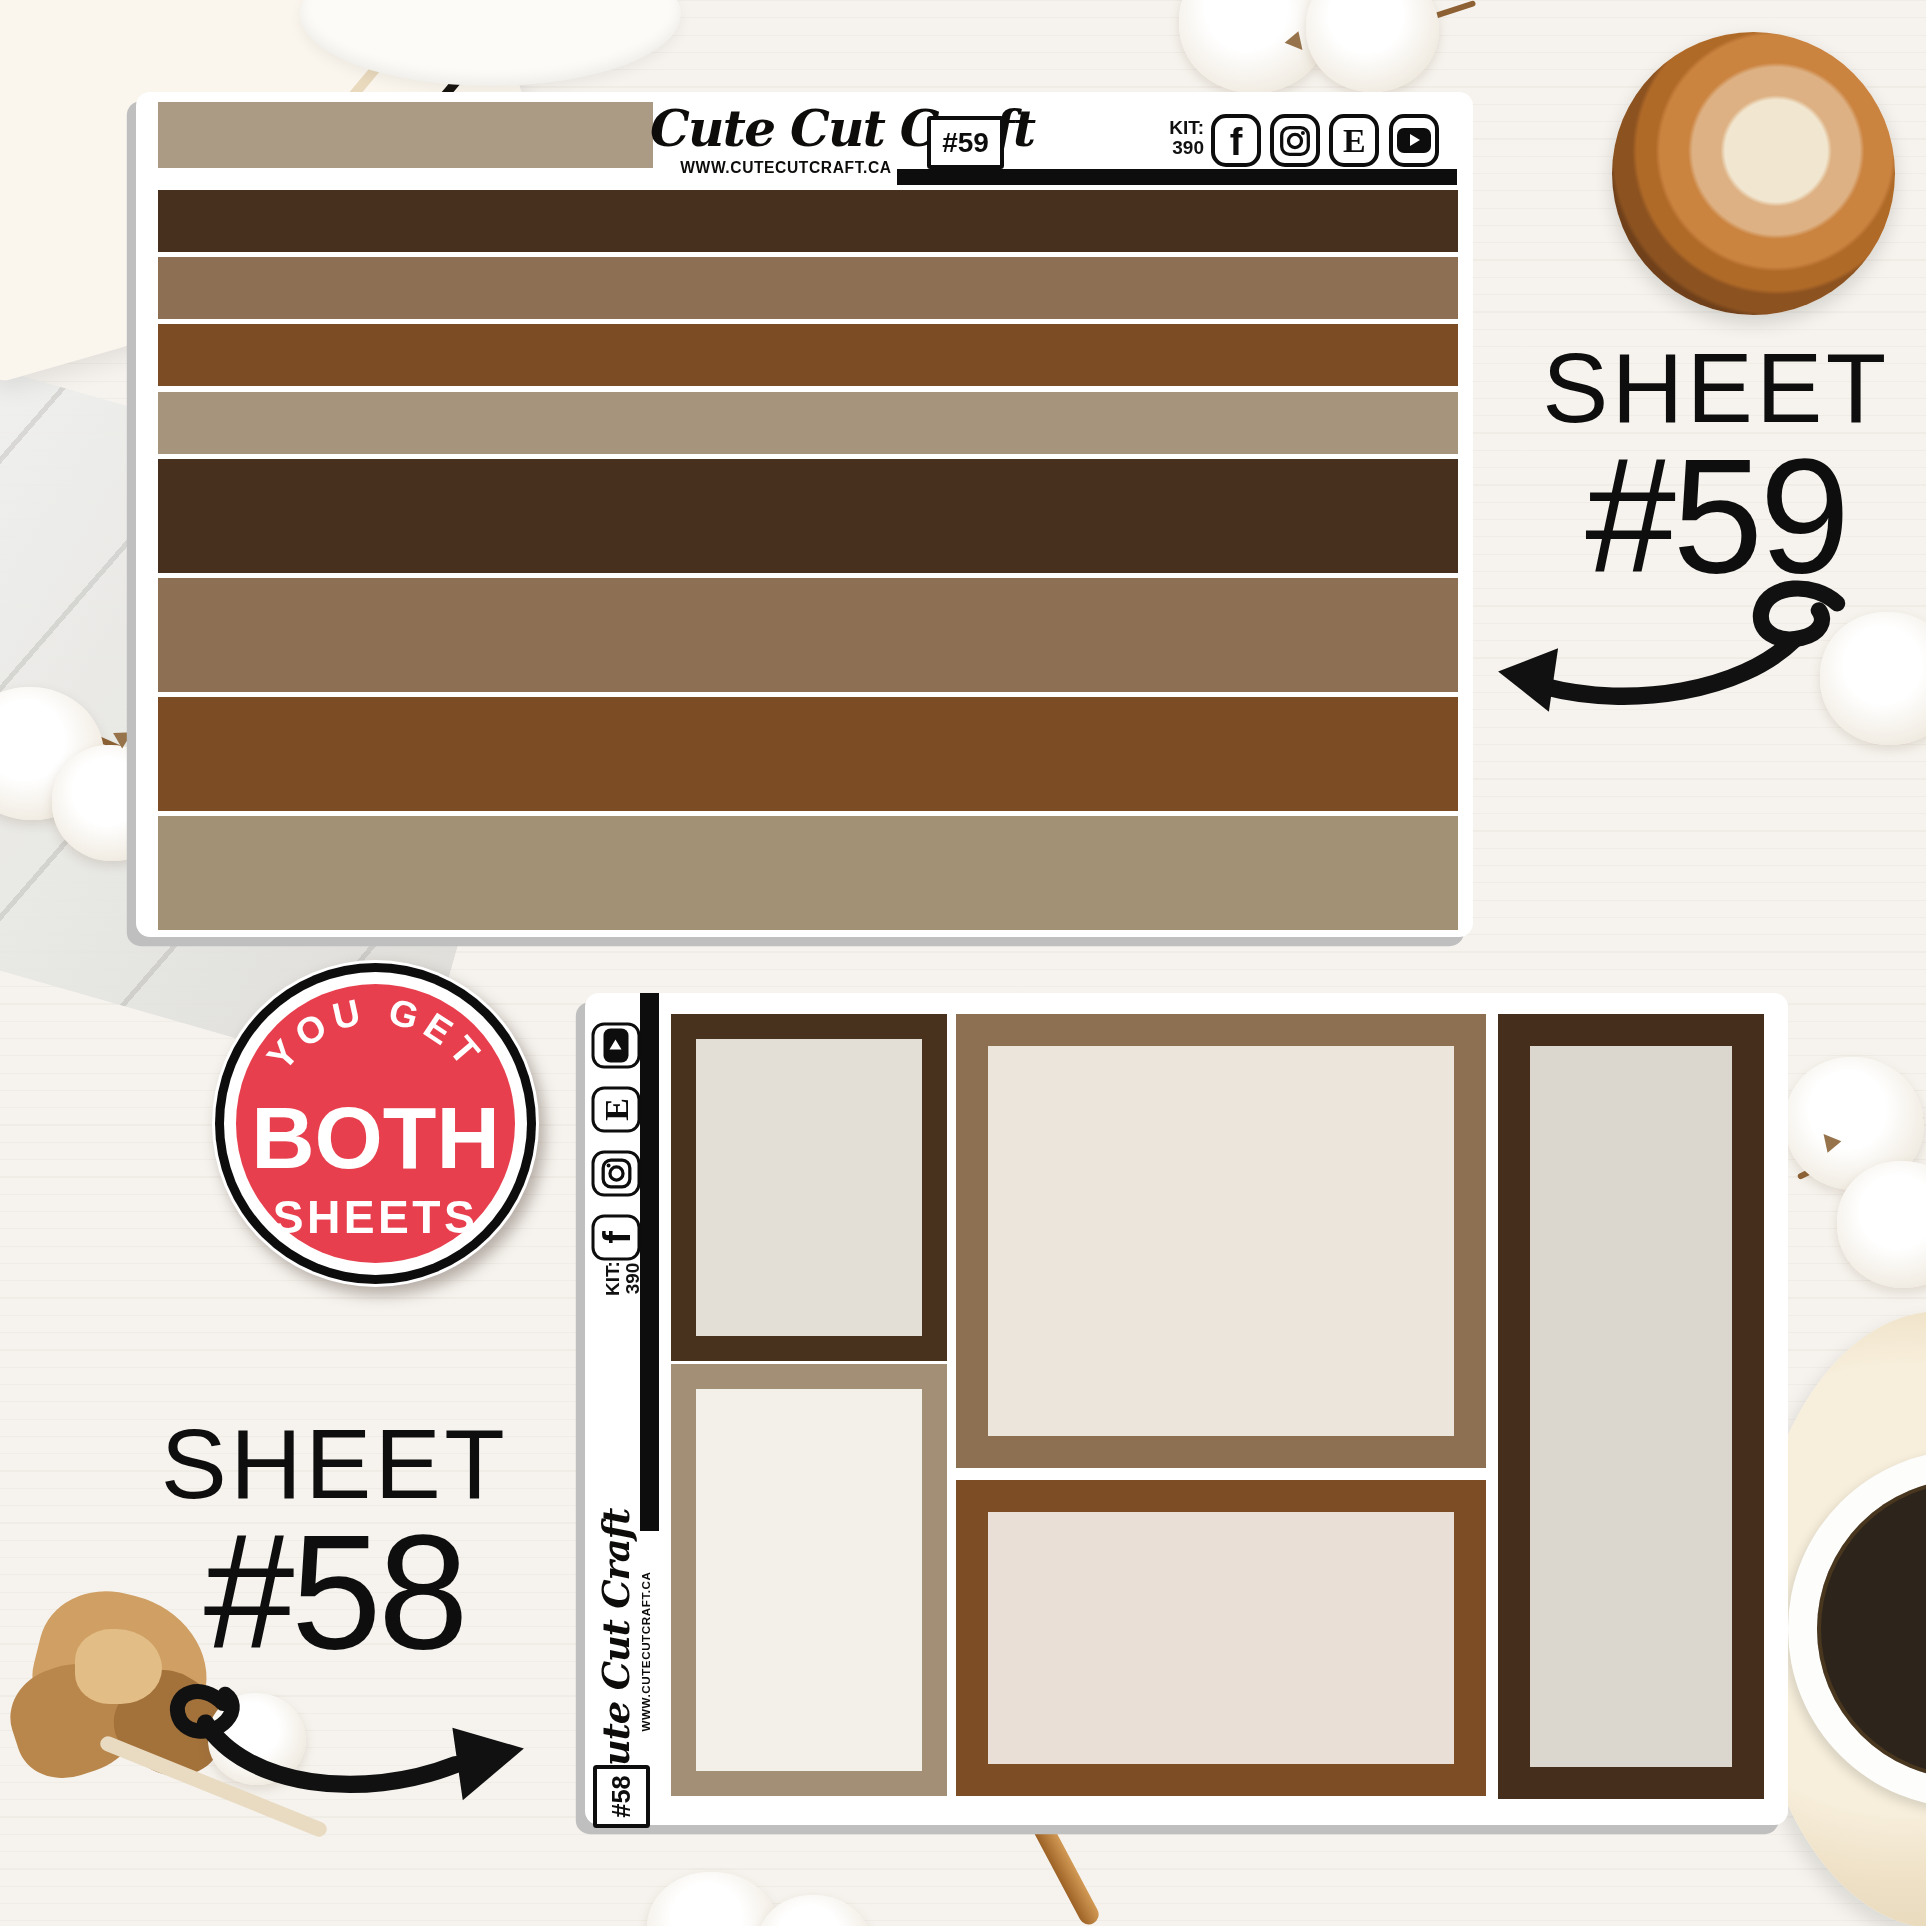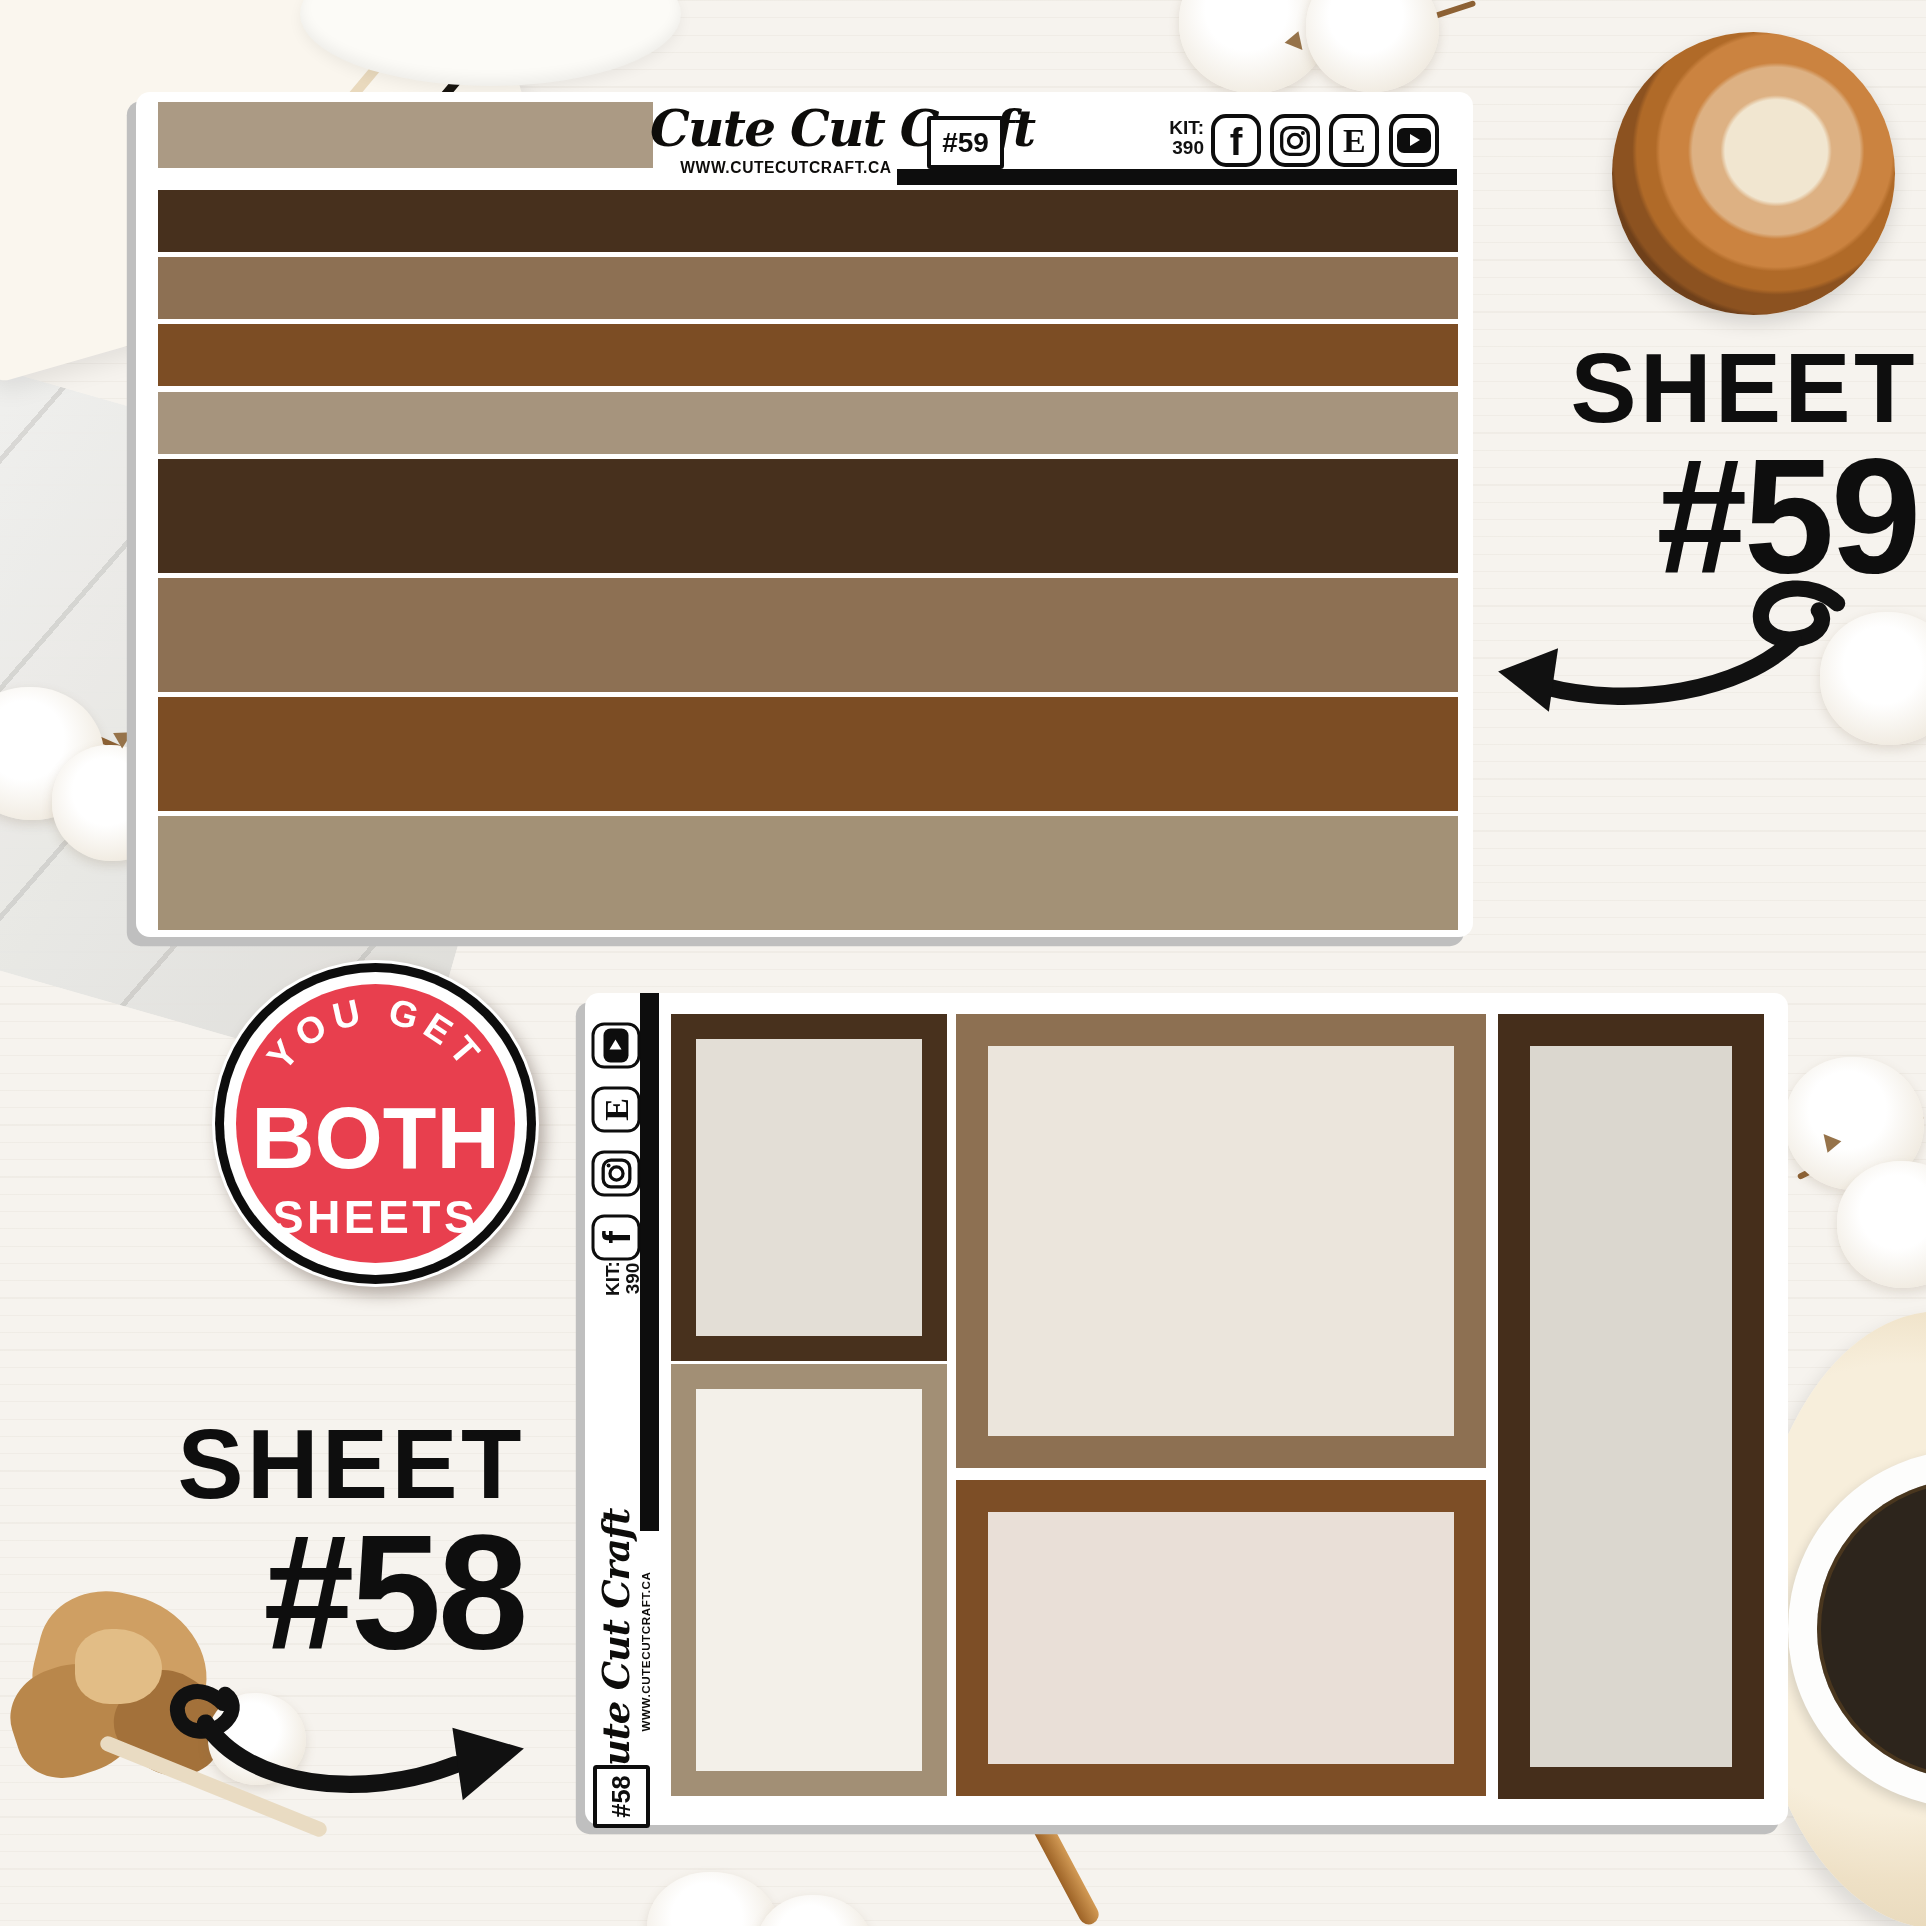--- a/index.html
+++ b/index.html
@@ -79,21 +79,21 @@
   .rot-inner{transform:rotate(-90deg);display:flex;flex-direction:column;align-items:center;justify-content:center;}
   .kit58-outer{left:-2.9px;top:248px;width:81px;height:75px;}
   .kit58-outer .rot-inner{width:75px;height:81px;text-align:left;}
   .logo58-outer{left:-2.3px;top:537px;width:81px;height:243px;}
   .logo58-outer .rot-inner{width:243px;height:81px;}
   .logo58-outer .script-logo{font-size:37px;line-height:43px;letter-spacing:-1.2px;}
   .logo58-outer .www-line{font-size:11.6px;letter-spacing:0.6px;}
   .numbox58{left:8px;top:772px;width:49px;height:55px;}
   .numbox58 span{transform:rotate(-90deg);font-size:25.4px;font-weight:bold;white-space:nowrap;}
   
-  .big-label{position:absolute;z-index:3;font-weight:bold;color:#0e0e0e;text-align:right;line-height:1.0;}
+  .big-label{position:absolute;z-index:3;font-weight:normal;color:#0e0e0e;text-align:center;line-height:1.0;}
   .big-label .word{font-size:99px;letter-spacing:3.5px;}
   .big-label .num{font-size:163px;letter-spacing:-3.5px;margin-top:-3.5px;}
   #label59{left:1514px;top:338px;width:404px;}
   #label58{left:144px;top:1414px;width:381px;}
   .arrow-svg{position:absolute;z-index:3;}
   .badge{position:absolute;z-index:4;left:212px;top:960px;width:327px;height:327px;border-radius:50%;background:#fff;
     box-shadow:5.8px 8px 15px rgba(60,40,30,.35);}
   .badge .ring{position:absolute;border-radius:50%;}
   .b-black{inset:2.9px;background:#0d0d0d;}
   .b-white{inset:11.6px;background:#fff;}

